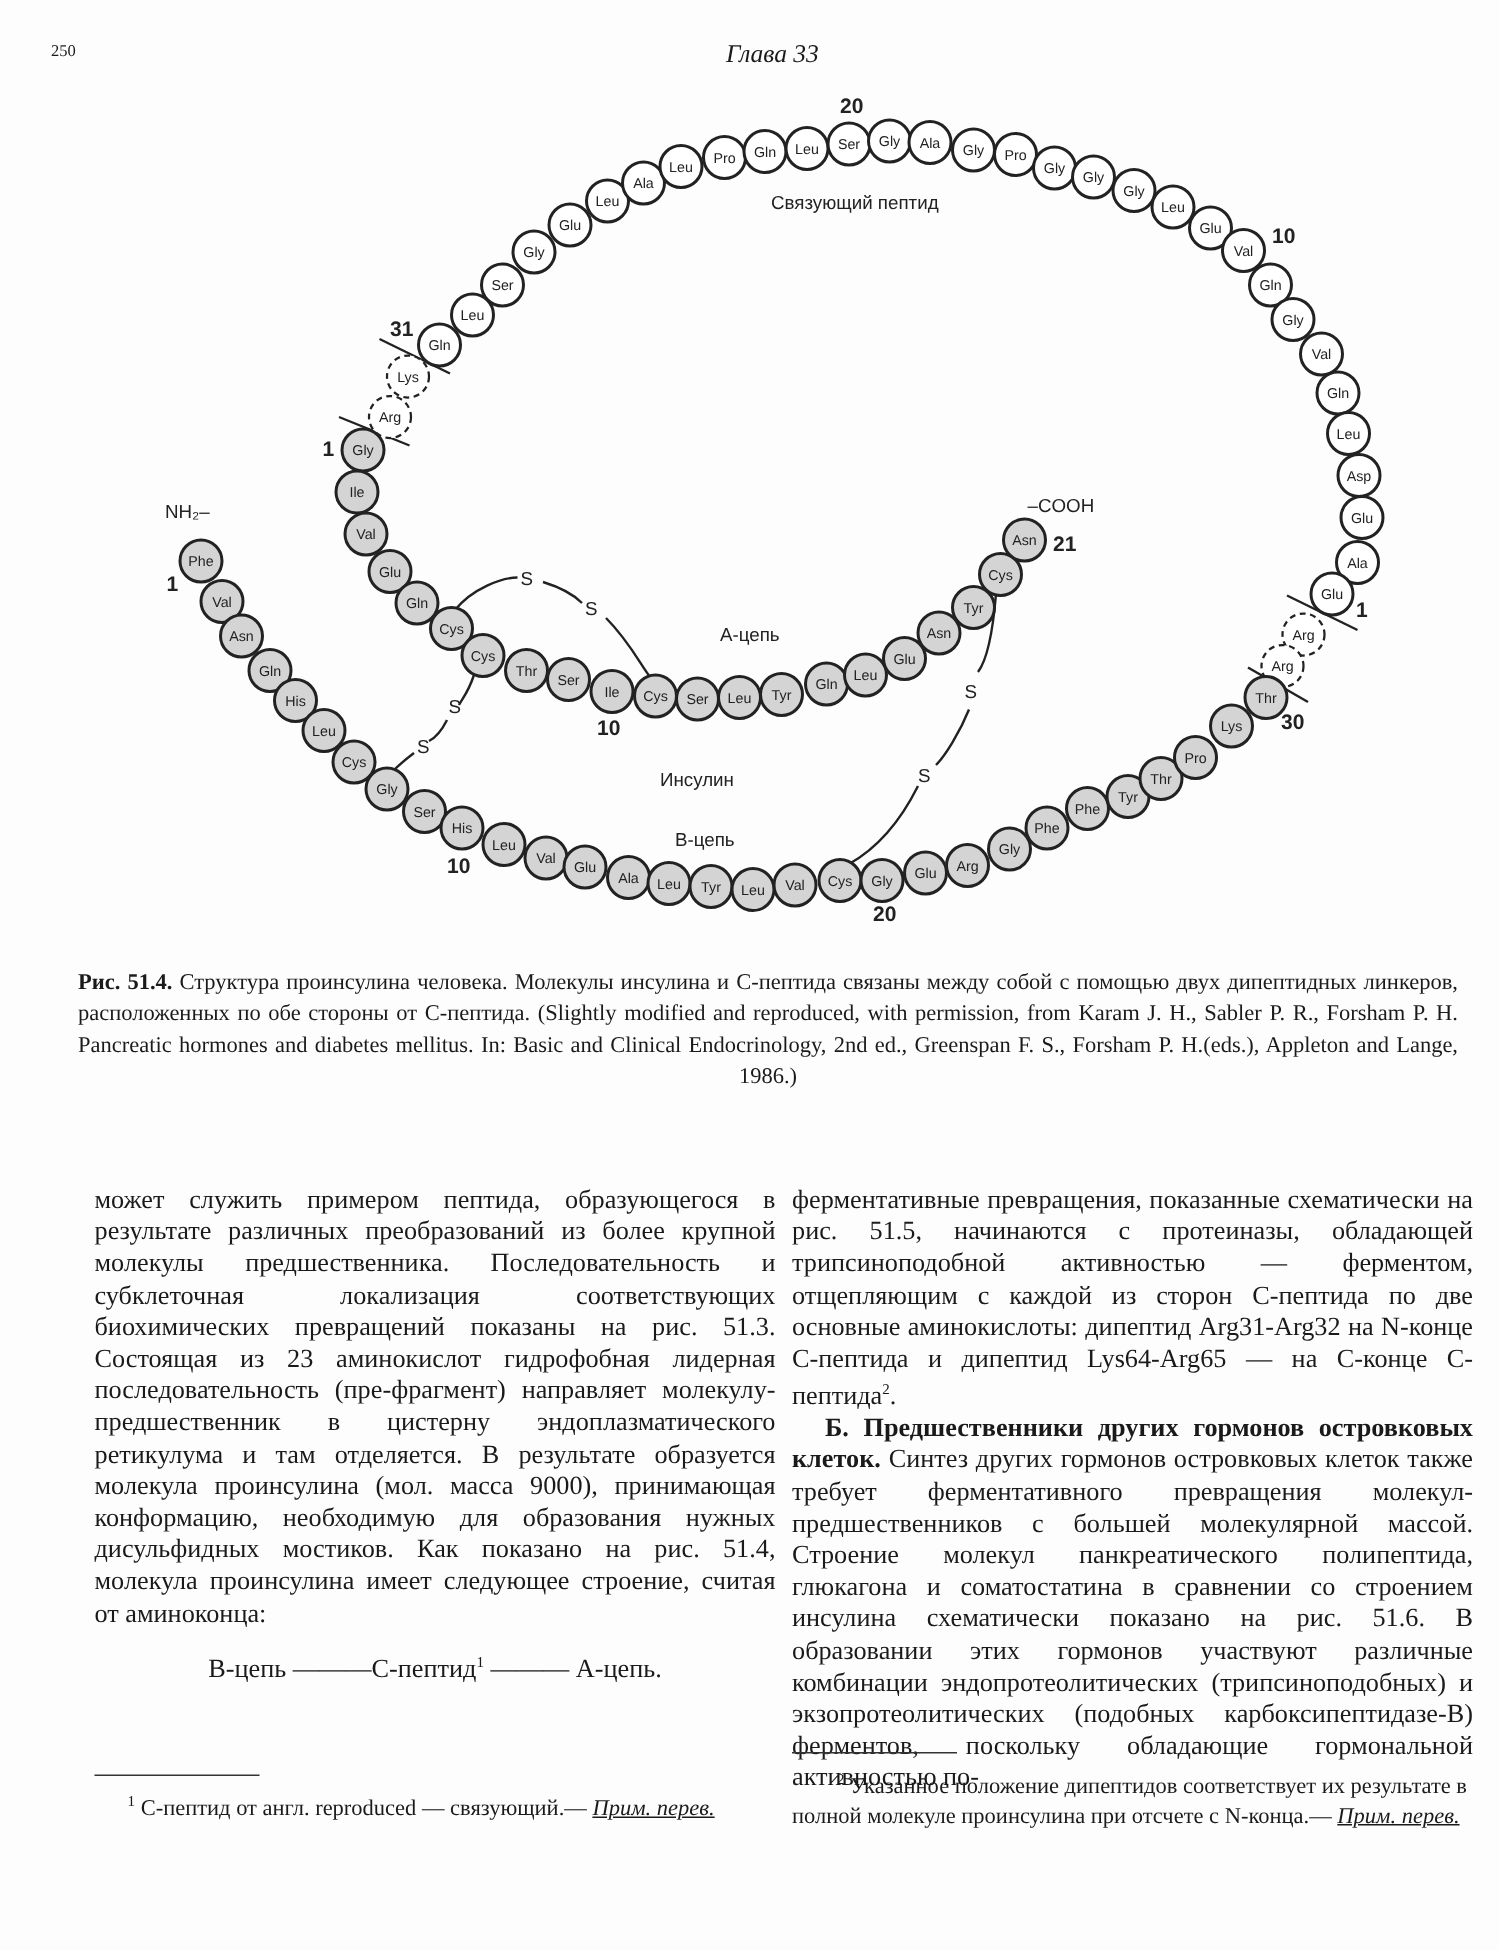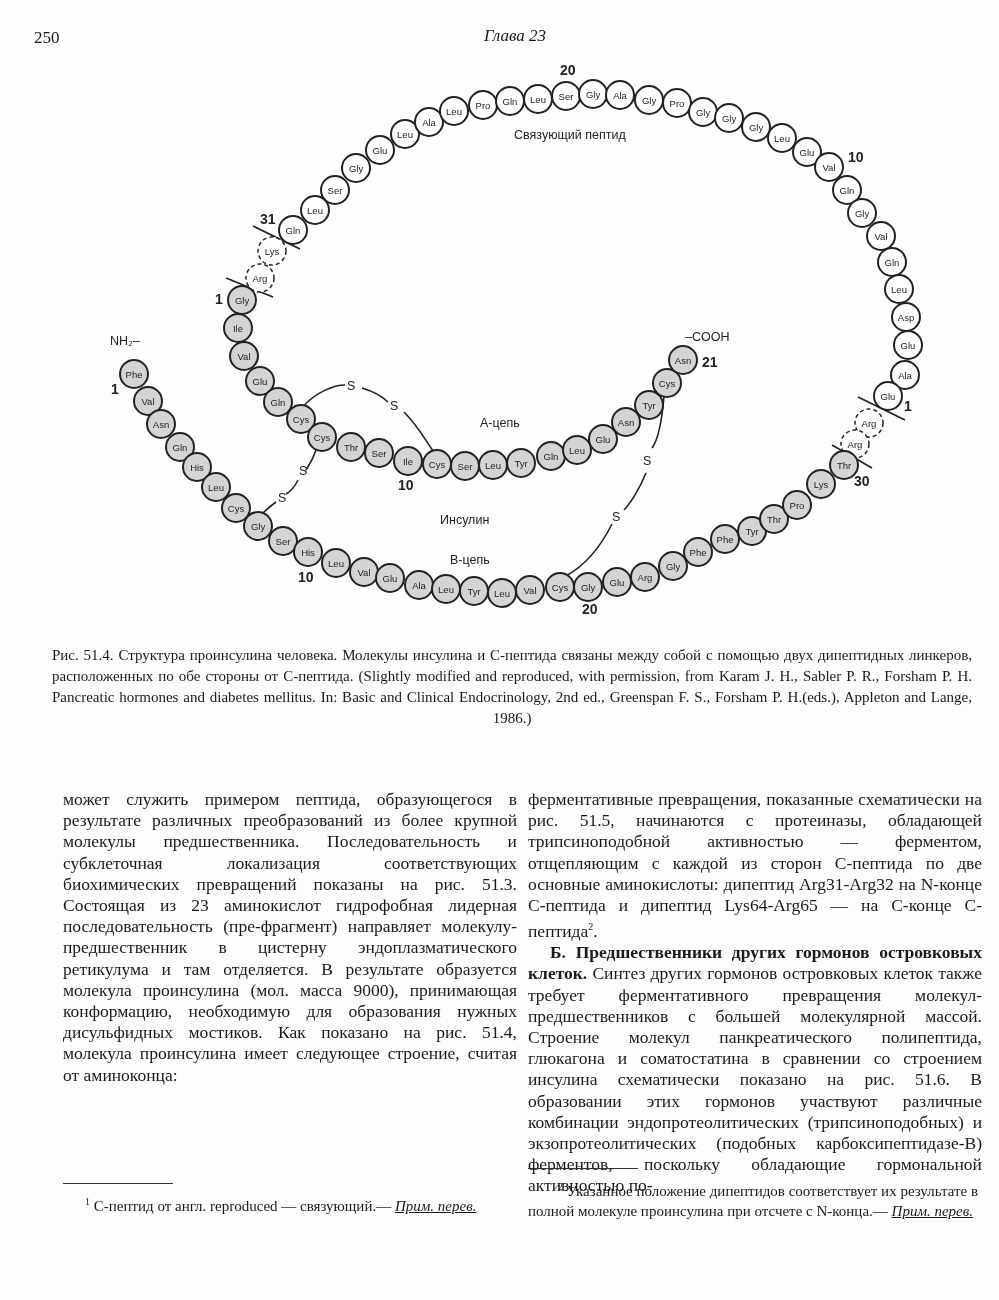--- a/index.html
+++ b/index.html
@@ -1,42 +1,42 @@
 <!DOCTYPE html>
 <html><head>
 <meta charset="utf-8">
 <style>
   html, body { margin: 0; padding: 0; background: #fdfdfd; }
   body { width: 999px; height: 1300px; position: relative; overflow: hidden; color: #1a1a1a; font-family: "Liberation Serif", serif; }
-  .page-num { position: absolute; left: 34px; top: 28px; font-size: 17px; }
+  .page-num { position: absolute; left: 34px; top: 28px; font-size: 11px; }
   .running-head { position: absolute; left: 484px; top: 26px; font-size: 17px; font-style: italic; }
   #figure { position: absolute; left: 0; top: 0; width: 999px; height: 640px; }
   #figure text { font-family: "Liberation Sans", sans-serif; }
   .res-label { font-size: 9.5px; fill: #222; }
   .num-label { font-size: 14px; font-weight: bold; fill: #222; }
   .chain-label { font-size: 12.5px; fill: #222; }
   .caption { position: absolute; left: 52px; top: 645px; width: 920px; font-size: 15px; line-height: 21px; text-align: justify; text-align-last: center; }
-  .caption b { font-weight: normal; }
+  .caption b { font-weight: bold; }
   .col { position: absolute; top: 765px; width: 454px; font-size: 17.5px; line-height: 21.2px; text-align: justify; margin-top: 24px; }
   .col-left { left: 63px; }
   .col-right { left: 528px; }
   .col p { margin: 0; }
   .indent { text-indent: 22px; }
   .formula { text-align: center; margin: 12px 0 12px 0 !important; }
   .bold { font-weight: bold; }
   .fn-rule { position: absolute; height: 1px; background: #333; width: 110px; }
   .footnote { position: absolute; font-size: 15px; line-height: 20px; text-align: justify; }
   .footnote i { font-style: italic; text-decoration: underline; }
   sup { font-size: 10px; }
 </style>
 </head>
 <body>
 
 <div class="page-num">250</div>
-<div class="running-head">Глава 23</div>
+<div class="running-head">Глава 33</div>
 
 <svg id="figure" viewBox="0 0 999 640" xmlns="http://www.w3.org/2000/svg">
 
   <g fill="none" stroke="#222" stroke-width="1.6">
     <path d="M303,407 C315,392 335,385 345,385 M362,388 C375,392 384,398 388,402 M404,412 C420,428 428,445 434,452"></path>
     <path d="M316,450 C312,462 308,466 306,470 M298,480 C294,488 290,492 286,494 M276,502 C268,508 264,512 262,514"></path>
     <path d="M664,396 C662,420 658,440 652,448 M646,473 C640,488 630,504 624,510 M612,524 C600,548 584,566 566,576"></path>
   </g>
   <g>
     <text class="chain-label" x="347" y="390">S</text>
@@ -420,20 +420,21 @@
   <text class="num-label" x="582" y="614">20</text>
   <text class="num-label" x="854" y="486">30</text>
 </svg>
 
 <div class="caption">
   <b>Рис. 51.4.</b><span> Структура проинсулина человека. Молекулы инсулина и С-пептида связаны между собой с помощью двух дипептидных линкеров, расположенных по обе стороны от С-пептида. (Slightly modified and reproduced, with permission, from Karam J. H., Sabler P. R., Forsham P. H. Pancreatic hormones and diabetes mellitus. In: Basic and Clinical Endocrinology, 2nd ed., Greenspan F. S., Forsham P. H.(eds.), Appleton and Lange, 1986.)</span>
 </div>
 
 <div class="col col-left">
   <p>может служить примером пептида, образующегося в результате различных преобразований из более крупной молекулы предшественника. Последовательность и субклеточная локализация соответствующих биохимических превращений показаны на рис. 51.3. Состоящая из 23 аминокислот гидрофобная лидерная последовательность (пре-фрагмент) направляет молекулу-предшественник в цистерну эндоплазматического ретикулума и там отделяется. В результате образуется молекула проинсулина (мол. масса 9000), принимающая конформацию, необходимую для образования нужных дисульфидных мостиков. Как показано на рис. 51.4, молекула проинсулина имеет следующее строение, считая от аминоконца:</p>
+  <p class="formula"><span>В-цепь ———С-пептид</span><sup>1</sup><span> ——— А-цепь.</span></p>
 </div>
 
 <div class="col col-right">
   <p><span>ферментативные превращения, показанные схематически на рис. 51.5, начинаются с протеиназы, обладающей трипсиноподобной активностью — ферментом, отщепляющим с каждой из сторон С-пептида по две основные аминокислоты: дипептид Arg31-Arg32 на N-конце С-пептида и дипептид Lys64-Arg65 — на С-конце С-пептида</span><sup>2</sup><span>.</span></p>
   <p class="indent"><span class="bold">Б. Предшественники других гормонов островковых клеток.</span><span> Синтез других гормонов островковых клеток также требует ферментативного превращения молекул-предшественников с большей молекулярной массой. Строение молекул панкреатического полипептида, глюкагона и соматостатина в сравнении со строением инсулина схематически показано на рис. 51.6. В образовании этих гормонов участвуют различные комбинации эндопротеолитических (трипсиноподобных) и экзопротеолитических (подобных карбоксипептидазе-В) ферментов, поскольку обладающие гормональной активностью по-</span></p>
 </div>
 
 <div class="fn-rule" style="left:63px; top:1183px;"></div>
 <div class="footnote" style="left:63px; top:1192px; width:444px; text-indent:22px;">
   <sup>1</sup><span> С-пептид от англ. reproduced — связующий.— </span><i>Прим. перев.</i>

